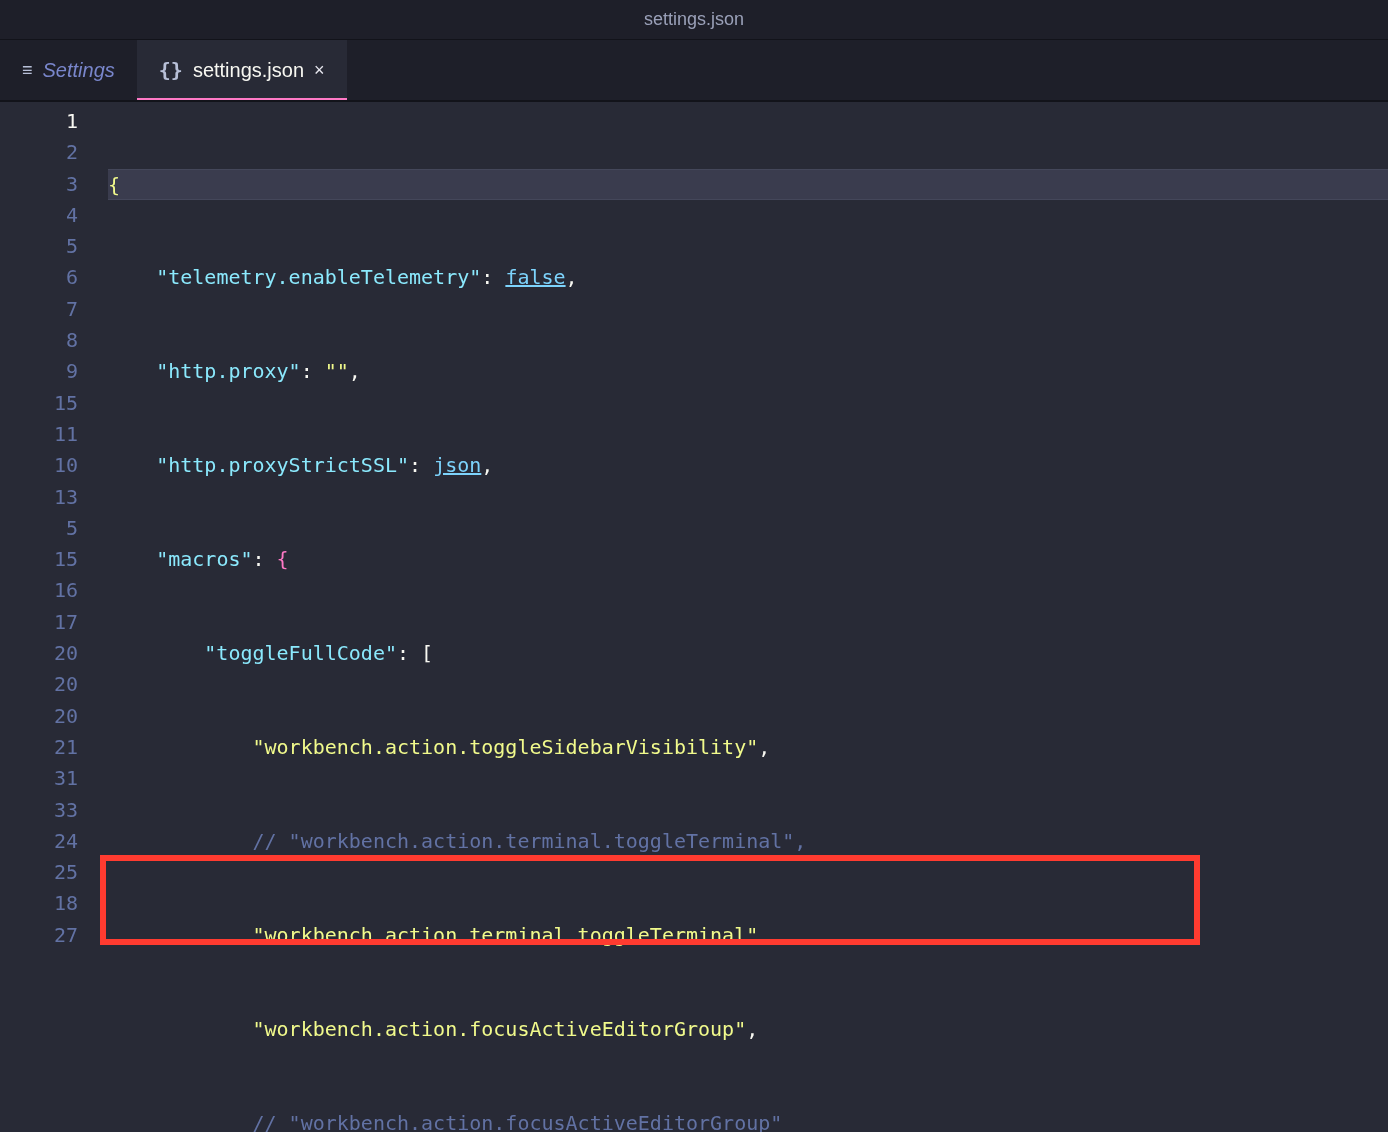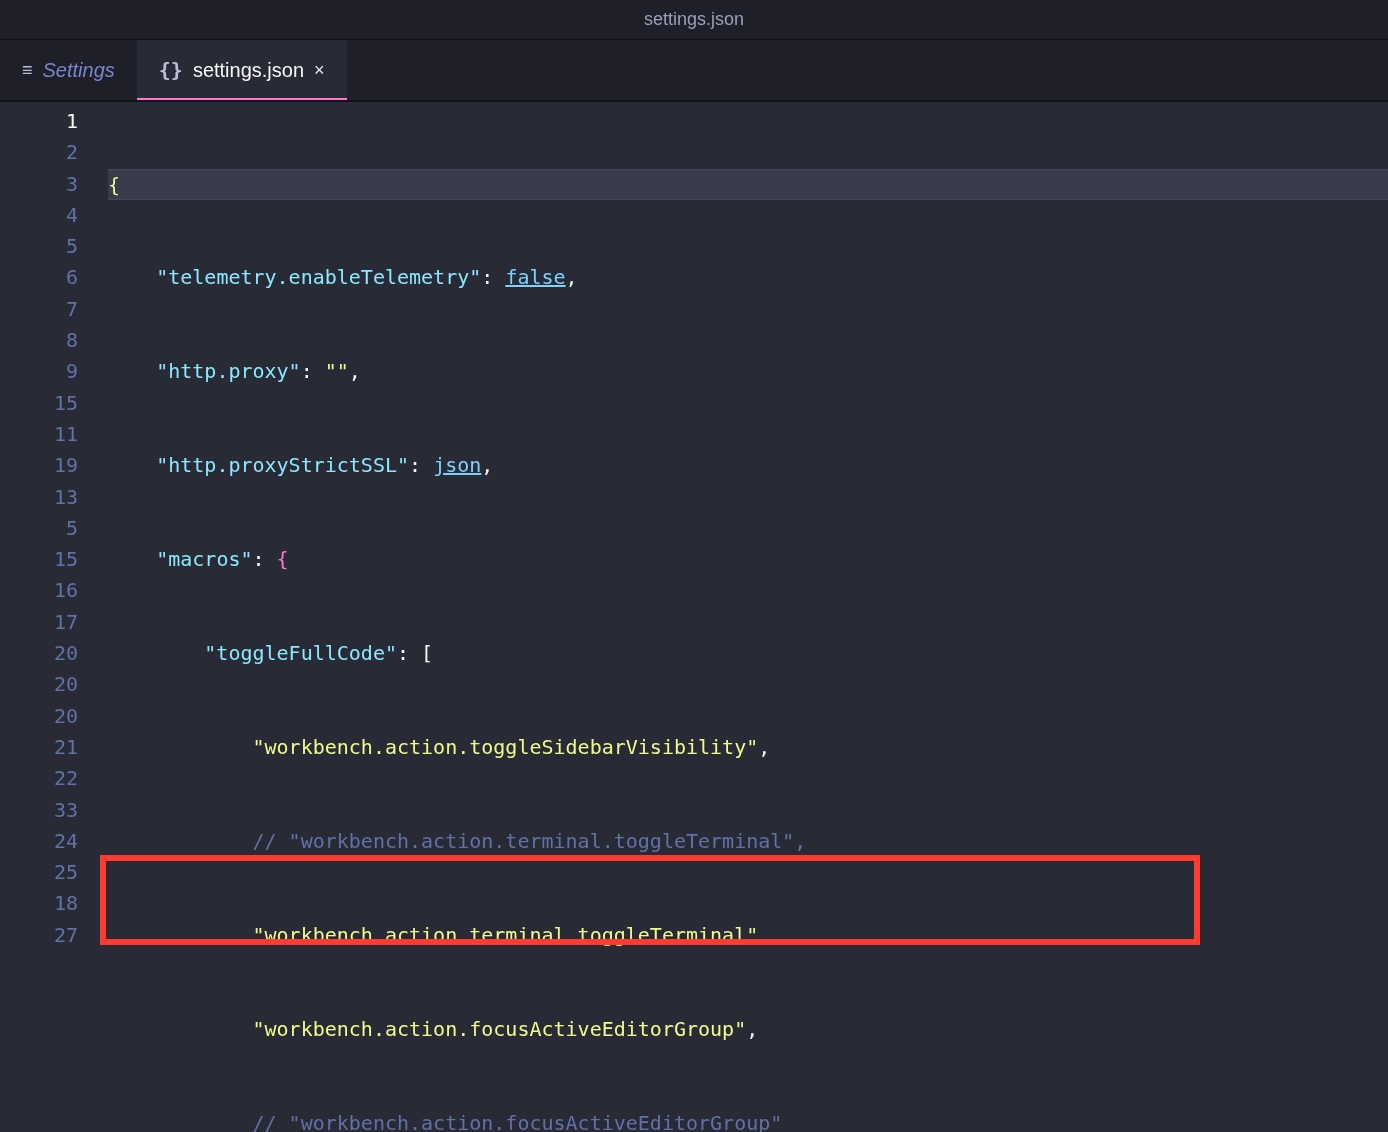--- a/index.html
+++ b/index.html
@@ -138,31 +138,31 @@
     <div>2</div>
     <div>3</div>
     <div>4</div>
     <div>5</div>
     <div>6</div>
     <div>7</div>
     <div>8</div>
     <div>9</div>
     <div>15</div>
     <div>11</div>
-    <div>19</div>
+    <div>10</div>
     <div>13</div>
     <div>5</div>
     <div>15</div>
     <div>16</div>
     <div>17</div>
     <div>20</div>
     <div>20</div>
     <div>20</div>
     <div>21</div>
-    <div>22</div>
+    <div>31</div>
     <div>33</div>
     <div>24</div>
     <div>25</div>
     <div>18</div>
     <div>27</div>
   </div>
 
   <div class="code">
     <div class="line current"><span class="t-bracey">{</span></div>
     <div class="line">    <span class="t-key">"telemetry.enableTelemetry"</span><span class="t-punc">: </span><span class="t-bool">false</span><span class="t-punc">,</span></div>

